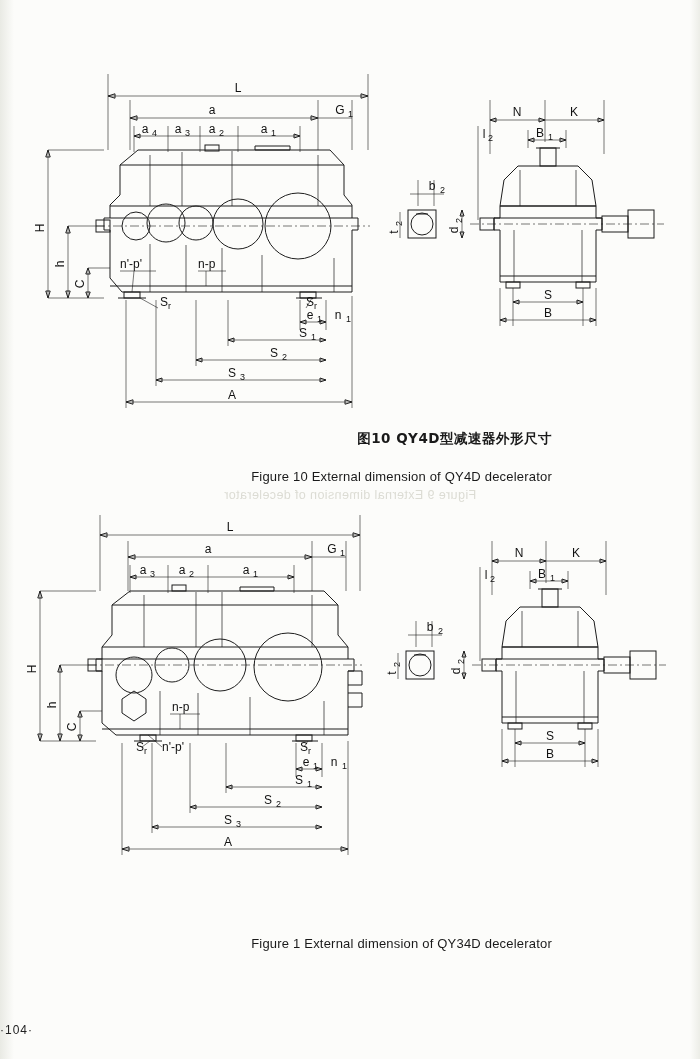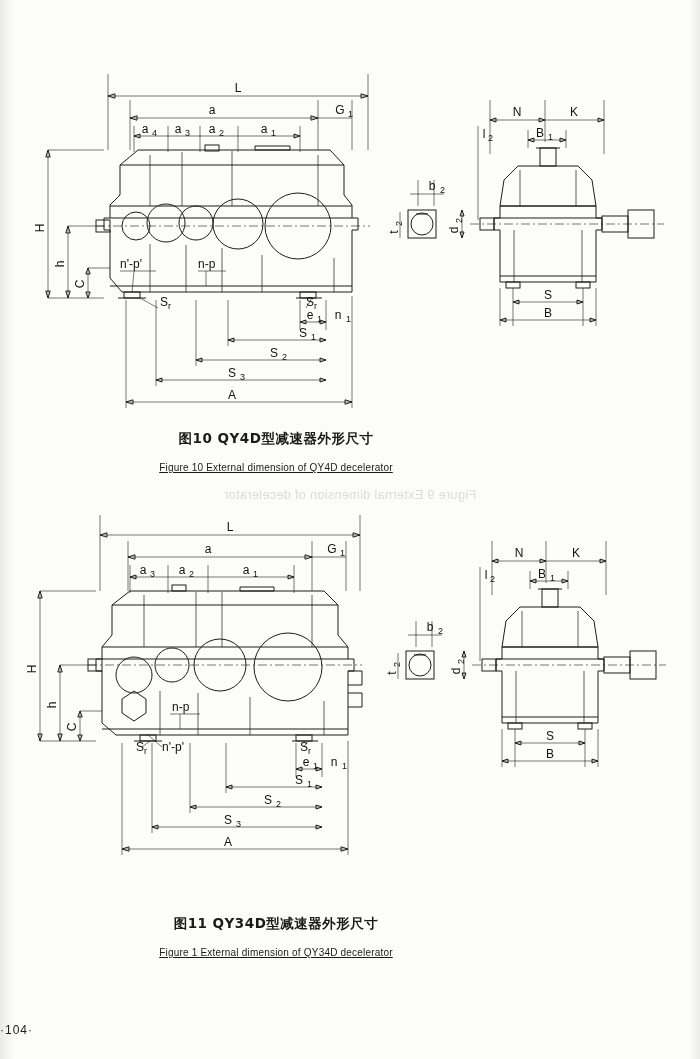--- a/index.html
+++ b/index.html
@@ -23,28 +23,28 @@
   .page:after{
     content:"";position:absolute;right:0;top:0;bottom:0;width:10px;
     background:linear-gradient(to left,#ecede7,#fcfcfa);
   }
 
   .figure{position:absolute;left:0;width:700px;}
   #figure-10{top:30px;height:420px;}
   #figure-11{top:495px;height:420px;}
 
   .caption{
-    position:absolute;left:0;width:552px;text-align:center;
+    position:absolute;left:0;width:552px;text-align:right;
   }
   .caption .cn{
     font-family:"DejaVu Sans", sans-serif;
     font-size:13.5px;font-weight:bold;letter-spacing:.5px;
   }
   .caption .en{
-    font-size:10px;margin-top:14px;letter-spacing:.2px;text-decoration:underline;
+    font-size:13px;margin-top:21px;letter-spacing:.2px;
   }
   #caption-10{top:430px;}
   #caption-11{top:915px;}
 
   
   .ghost{
     position:absolute;left:0;width:700px;text-align:center;
     font-size:12.5px;color:#dcdcd4;letter-spacing:.4px;
     transform:scaleX(-1);
     pointer-events:none;
@@ -510,18 +510,17 @@
       <line class="dim" x1="502" y1="234" x2="502" y2="272"></line>
       <line class="dim" x1="598" y1="234" x2="598" y2="272"></line>
       <line class="dim" x1="502" y1="266" x2="598" y2="266"></line>
       <path class="ln" d="M502 266 l6 -2 v4 z" fill="#1d1d1d"></path>
       <path class="ln" d="M598 266 l-6 -2 v4 z" fill="#1d1d1d"></path>
       <text class="lbl" x="550" y="263" text-anchor="middle">B</text>
     </svg>
   </div>
 
   <div class="caption" id="caption-11">
-    <div class="cn">图11 QY34D型减速器外形尺寸</div>
     <div class="en">Figure 1 External dimension of QY34D decelerator</div>
   </div>
 
   <div class="page-number">·104·</div>
 </div>
 
 </body></html>

